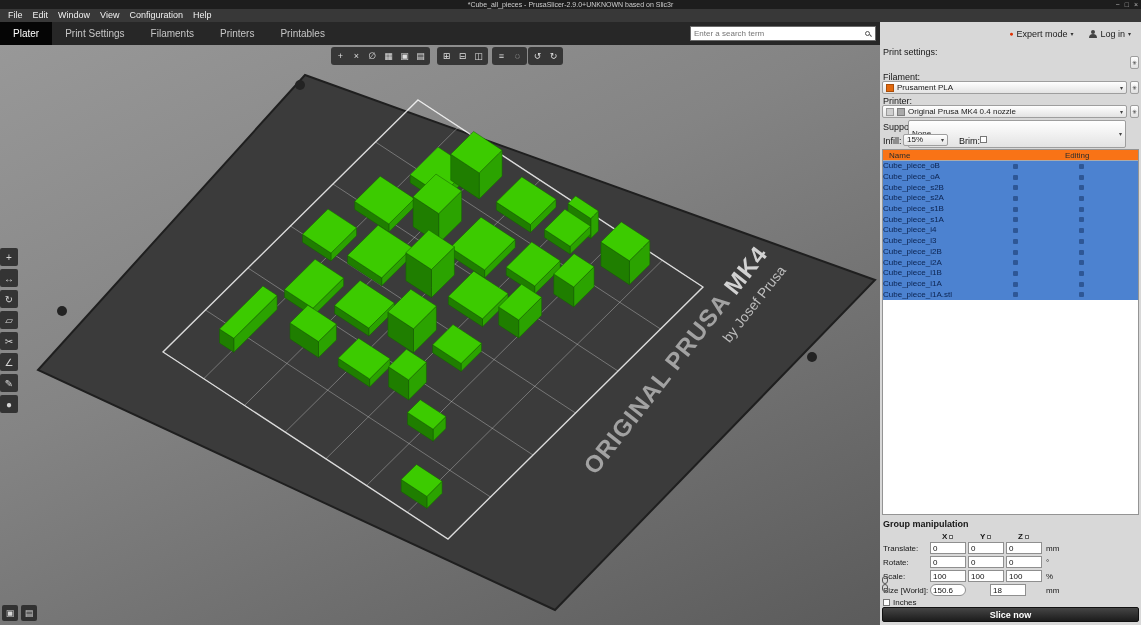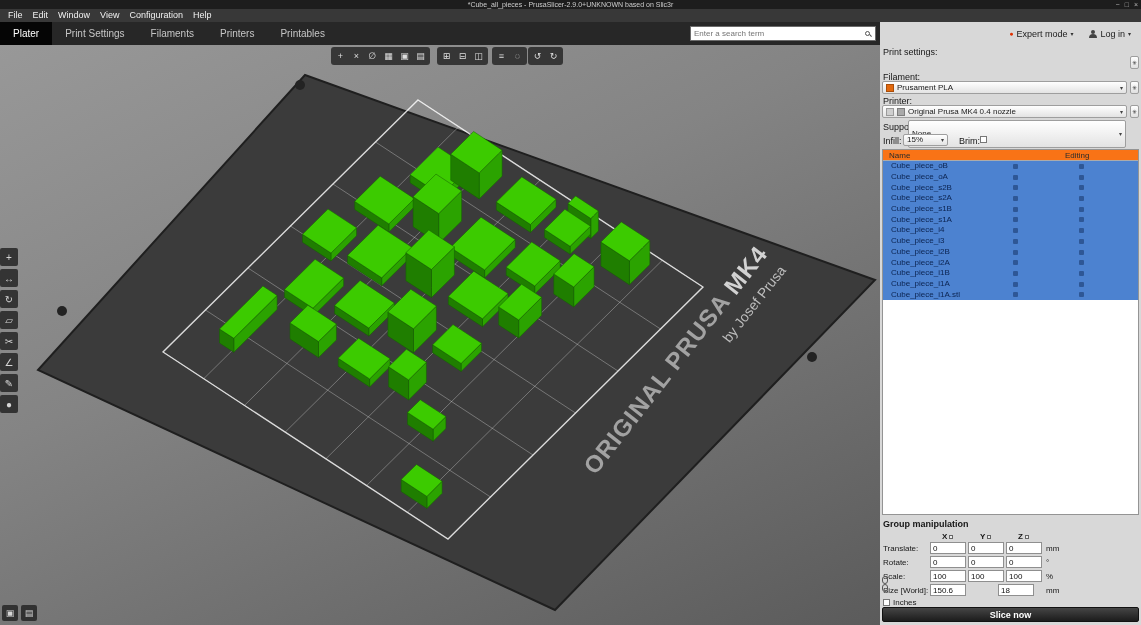--- a/index.html
+++ b/index.html
@@ -45,21 +45,21 @@
   .chev{margin-left:auto;font-size:6px;color:#444;line-height:1}
   .cicon{width:8px;height:8px;flex:0 0 auto;border:1px solid rgba(0,0,0,.25)}
   .ci-gray{background:#cfcfcf}
   .ci-gray2{background:#a9a9a9}
   .gearbtn{position:absolute;left:250px;width:9px;height:13px;background:linear-gradient(#fff,#e0e0e0);border:1px solid #9e9e9e;border-radius:2px;font-size:6px;color:#333;display:flex;align-items:center;justify-content:center;padding:0;cursor:default}
   .objlist{position:absolute;left:2px;top:104px;width:257px;height:366px;background:#fff;border:1px solid #949494;overflow:hidden}
   .ol-header{height:11px;background:#f97316;border-bottom:1px solid #ababab;position:relative;font-size:8px;color:#2c2c2c}
   .ol-header .h-name{position:absolute;left:6px;top:1px}
   .ol-header .h-editing{position:absolute;left:182px;top:1px}
   .ol-row{height:10.7px;background:#4c82d0;position:relative;display:flex;align-items:center;cursor:default}
-  .ol-row .r-label{font-size:8px;color:#0b2350;padding-left:8px;line-height:1;white-space:nowrap}
+  .ol-row .r-label{font-size:8px;color:#0b2350;padding-left:0;line-height:1;white-space:nowrap}
   .r-ic{position:absolute;width:5px;height:5px;background:#0b2350;opacity:.45;border-radius:1px;top:3px}
   .r-ic1{left:130px}.r-ic2{left:196px}
   .gm-title{position:absolute;left:3px;top:474px;font-weight:bold;font-size:9px}
   .axis-head{position:absolute;top:487px;left:0;width:261px;height:9px}
   .axis-head .ax{position:absolute;top:0;font-size:8px;font-weight:bold;display:flex;gap:2px;align-items:center}
   .ax-lock{width:4px;height:4px;border:1px solid #666;background:#eee;display:inline-block}
   .gm-row{position:absolute;left:0;width:261px;height:13px}
   .gm-label{position:absolute;left:3px;top:2px;font-size:8px;white-space:nowrap}
   .gm-input{position:absolute;top:0;width:36px;height:12px;border:1px solid #8f8f8f;background:#fff;font-size:8px;padding:0 2px;font-family:inherit;color:#111}
   .gm-unit{position:absolute;left:166px;top:2px;font-size:8px}
@@ -405,23 +405,23 @@
       </div>
       <div class="gm-row" style="top: 525px;">
         <span class="gm-label">Scale:</span>
         <input class="gm-input" value="100" style="left: 50px;">
         <input class="gm-input" value="100" style="left: 88px;">
         <input class="gm-input" value="100" style="left: 126px;">
         <span class="gm-unit">%</span>
       </div>
       <div class="gm-row" style="top: 539px;">
         <span class="gm-label">Size [World]:</span>
-        <input class="gm-input" value="150.6" style="left: 50px;">
+        <input class="gm-input" value="150.6" style="left: 50px; border-radius: 6px;">
         <input class="gm-input" value="130.4" style="left: 88px; margin-top: 24px;">
-        <input class="gm-input" value="18" style="left: 118px;">
+        <input class="gm-input" value="18" style="left: 110px;">
         <span class="gm-unit">mm</span>
       </div>
     </div>
 
   <svg class="chain-icon" width="8" height="18">
     <rect x="1.5" y="1.5" width="5" height="7" rx="2.5" fill="none" stroke="#555" stroke-width="1"></rect>
     <rect x="1.5" y="9.5" width="5" height="7" rx="2.5" fill="none" stroke="#555" stroke-width="1"></rect>
   </svg>
 
   <div class="inches">

